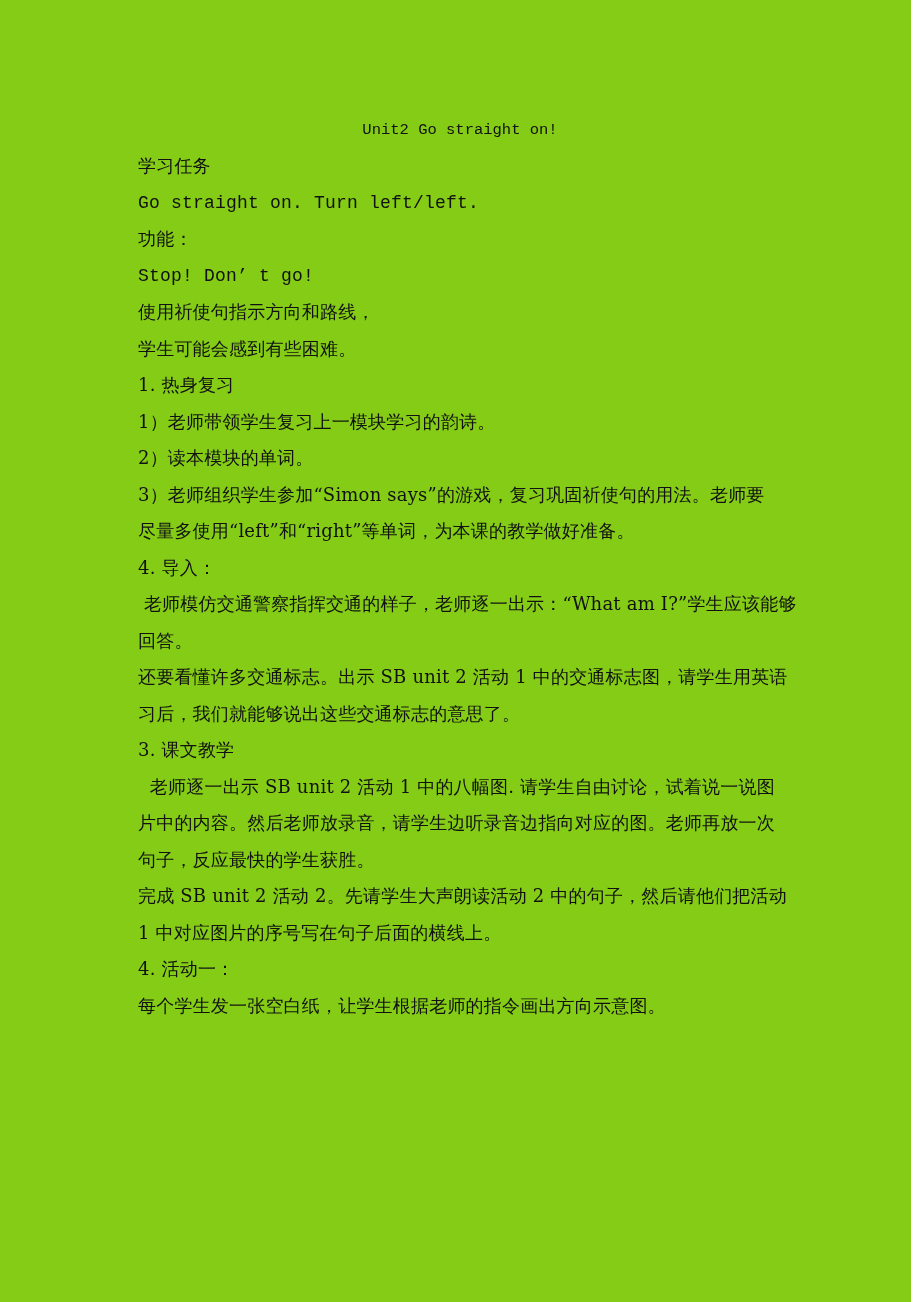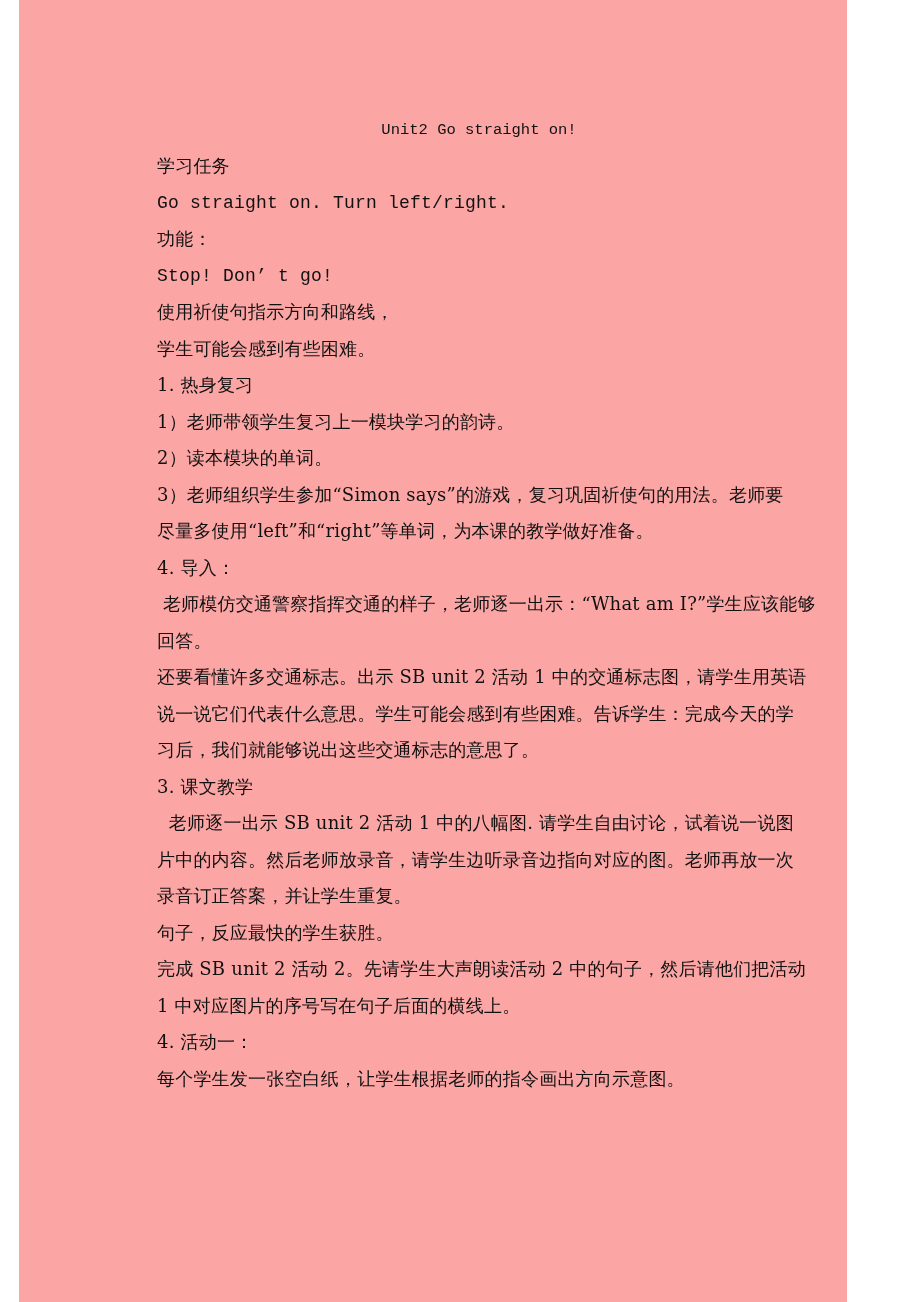--- a/index.html
+++ b/index.html
@@ -12,24 +12,23 @@
       height: 1302px;
       position: relative;
       overflow: hidden;
       font-family: "DejaVu Serif", "Liberation Serif", serif;
       color: #111111;
     }
     .page {
       position: absolute;
       left: 0;
       top: 0;
-      width: 828px;
+      width: 911px;
       height: 1302px;
-      background: #fca5a5;
-      margin-left: 19px;
+      background: #84cc16;
     }
     .title {
       position: absolute;
       left: 0;
       width: 920px;
       top: 119px;
       text-align: center;
       font-family: "Liberation Mono", "DejaVu Sans Mono", monospace;
       font-size: 15.5px;
       line-height: 22px;
@@ -53,39 +52,37 @@
     }
   </style>
 </head>
 <body>
 
 <div class="page">
   <div class="title">Unit2 Go straight on!</div>
 
   <div class="body">
     <div class="line">学习任务</div>
-    <div class="line mono">Go straight on. Turn left/right.</div>
+    <div class="line mono">Go straight on. Turn left/left.</div>
     <div class="line">功能：</div>
     <div class="line mono">Stop! Don’ t go!</div>
     <div class="line">使用祈使句指示方向和路线，</div>
     <div class="line">学生可能会感到有些困难。</div>
     <div class="line">1. 热身复习</div>
     <div class="line">1）老师带领学生复习上一模块学习的韵诗。</div>
     <div class="line">2）读本模块的单词。</div>
     <div class="line">3）老师组织学生参加“Simon says”的游戏，复习巩固祈使句的用法。老师要</div>
     <div class="line">尽量多使用“left”和“right”等单词，为本课的教学做好准备。</div>
     <div class="line">4. 导入：</div>
     <div class="line"> 老师模仿交通警察指挥交通的样子，老师逐一出示：“What am I?”学生应该能够</div>
     <div class="line">回答。</div>
     <div class="line">还要看懂许多交通标志。出示 SB unit 2 活动 1 中的交通标志图，请学生用英语</div>
-    <div class="line">说一说它们代表什么意思。学生可能会感到有些困难。告诉学生：完成今天的学</div>
     <div class="line">习后，我们就能够说出这些交通标志的意思了。</div>
     <div class="line">3. 课文教学</div>
     <div class="line">  老师逐一出示 SB unit 2 活动 1 中的八幅图. 请学生自由讨论，试着说一说图</div>
     <div class="line">片中的内容。然后老师放录音，请学生边听录音边指向对应的图。老师再放一次</div>
-    <div class="line">录音订正答案，并让学生重复。</div>
     <div class="line">句子，反应最快的学生获胜。</div>
     <div class="line">完成 SB unit 2 活动 2。先请学生大声朗读活动 2 中的句子，然后请他们把活动</div>
     <div class="line">1 中对应图片的序号写在句子后面的横线上。</div>
     <div class="line">4. 活动一：</div>
     <div class="line">每个学生发一张空白纸，让学生根据老师的指令画出方向示意图。</div>
   </div>
 </div>
 
 </body></html>

